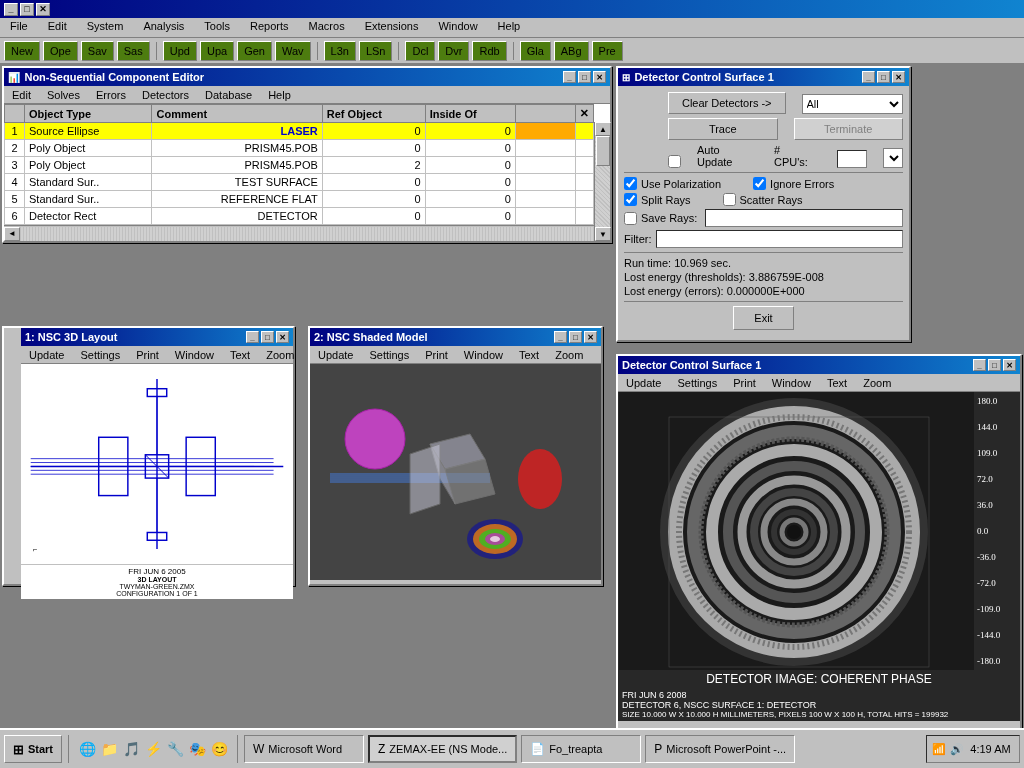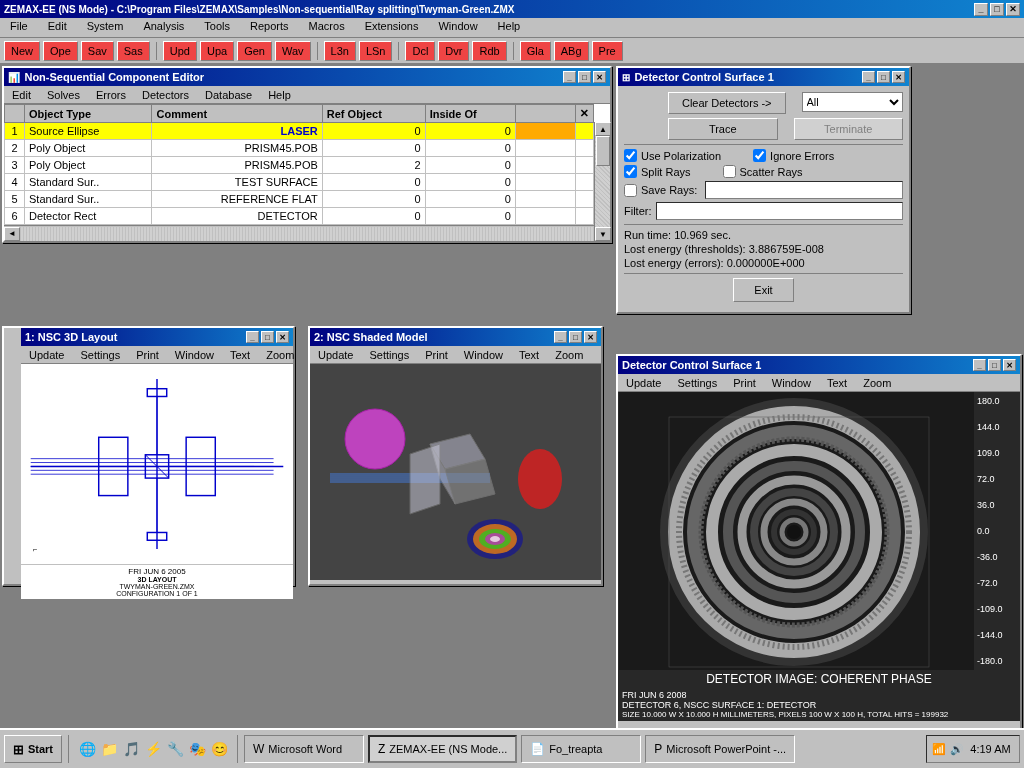--- a/index.html
+++ b/index.html
@@ -62,21 +62,21 @@
     .toolbar {
       background: #c0c0c0;
       height: 26px;
       display: flex;
       align-items: center;
       padding: 2px 4px;
       gap: 3px;
       border-bottom: 1px solid #808080;
     }
     .tb-btn {
-      background: #ef4444;
+      background: #4d7c0f;
       border: 1px solid;
       border-color: #ffffff #808080 #808080 #ffffff;
       padding: 2px 6px;
       font-size: 11px;
       cursor: pointer;
       height: 20px;
       min-width: 28px;
       display: flex;
       align-items: center;
       justify-content: center;
@@ -214,21 +214,21 @@
       left: 614px;
       width: 300px;
     }
 
     .detector-body {
       padding: 6px;
       background: #c0c0c0;
     }
     .det-row {
       display: flex;
-      align-items: flex-start;
+      align-items: flex-end;
       gap: 16px;
       margin-bottom: 4px;
       margin-left: 44px;
     }
     .det-btn {
       background: #c0c0c0;
       border: 1px solid;
       border-color: #ffffff #808080 #808080 #ffffff;
       padding: 2px 8px;
       font-size: 11px;
@@ -352,20 +352,21 @@
     .det-img-menubar span {
       font-size: 11px;
       cursor: pointer;
       padding: 1px 4px;
     }
     .det-img-canvas {
       background: #282828;
       position: relative;
       overflow: hidden;
       display: flex;
+      font-family: Liberation Serif, serif;
     }
     .det-img-scale {
       width: 45px;
       background: #282828;
       display: flex;
       flex-direction: column;
       justify-content: space-between;
       padding: 4px 2px;
       color: white;
       font-size: 9px;
@@ -487,21 +488,20 @@
       border: 1px solid;
       border-color: #ffffff #808080 #808080 #ffffff;
       margin: 0 1px;
     }
   </style>
 </head>
 <body>
 
 <div style="position:absolute;top:0;left:0;right:0;z-index:100;">
   <div class="title-bar">
-    <span style="font-size:10px;">ZEMAX-EE (NS Mode) - C:\Program Files\ZEMAX\Samples\Non-sequential\Ray splitting\Twyman-Green.ZMX</span>
     <div class="title-bar-btns">
       <div class="title-btn">_</div>
       <div class="title-btn">□</div>
       <div class="title-btn">✕</div>
     </div>
   </div>
   <div class="menu-bar">
     <span class="menu-item">File</span>
     <span class="menu-item" style="font-weight:normal">Edit</span>
     <span class="menu-item">System</span>
@@ -667,20 +667,29 @@
         <select class="det-select" style="flex:1;">
           <option>All</option>
         </select>
       </div>
 
       <div class="det-row">
         <button class="det-btn" style="flex:1;">Trace</button>
         <button class="det-btn" style="flex:1;background:#d0d0d0;color:#808080;">Terminate</button>
       </div>
 
+      <div class="det-row">
+        <input type="checkbox" style="">
+        <label class="det-label">Auto Update</label>
+        <span style="margin-left:auto;"># CPU's:</span>
+        <input class="det-input" style="width: 30px; margin-left: 4px;">
+        <select class="det-select" style="width:20px;padding:0;">
+          <option>1</option>
+        </select>
+      </div>
       <div class="det-divider"></div>
 
       <div class="det-checkbox-row">
         <input type="checkbox" checked="" style="">
         <label class="det-label">Use Polarization</label>
         <span style="margin-left:16px;"></span>
         <input type="checkbox" checked="" style="margin-left: 8px;">
         <label class="det-label">Ignore Errors</label>
       </div>
 

